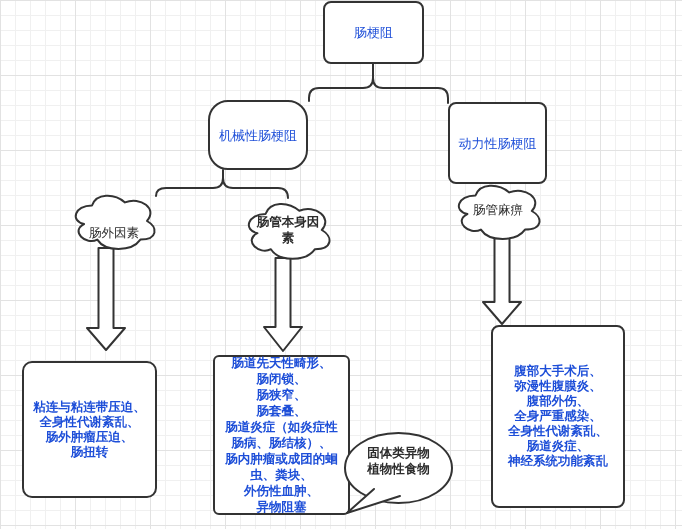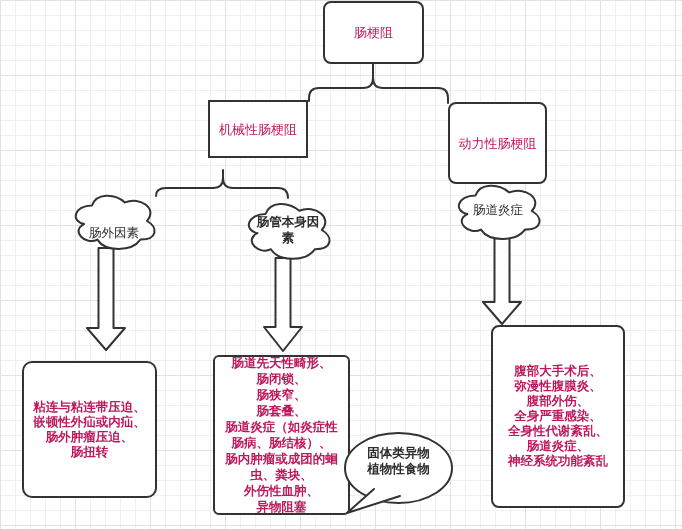--- a/index.html
+++ b/index.html
@@ -12,21 +12,21 @@
       linear-gradient(to bottom,#e2e2e2 1px,transparent 1px),
       linear-gradient(to right,#f0f0f0 1px,transparent 1px),
       linear-gradient(to bottom,#f0f0f0 1px,transparent 1px);
     background-size:75px 75px,75px 75px,15px 15px,15px 15px;
   }
   .layer{position:absolute;left:0;top:0;}
   .z1{z-index:1}.z3{z-index:3}
   .box{
     position:absolute;box-sizing:border-box;background:#ffffff;
     border:2px solid #333333;display:flex;align-items:center;justify-content:center;
-    text-align:center;color:#be185d;white-space:pre-line;z-index:2;
+    text-align:center;color:#1d4ed8;white-space:pre-line;z-index:2;
   }
   .nodeLabel{font-size:13px;font-weight:500;line-height:17px;}
   .detail{font-size:12.5px;font-weight:600;}
   .cloudLabel{
     position:absolute;display:flex;align-items:center;justify-content:center;
     text-align:center;color:#2d2d2d;white-space:pre-line;
     font-size:12.5px;font-weight:500;line-height:16px;z-index:2;
   }
   .calloutText{
     position:absolute;display:flex;align-items:center;justify-content:center;
@@ -61,31 +61,31 @@
     <path class="shape" d="M 265.5,214 C 247.5,214 243,230 257.4,233.2 C 243,240.2 259.2,255.6 270.9,249.2
              C 279,262 306,262 315,249.2 C 333,249.2 333,236.4 321.8,230
              C 333,217.2 315,204.4 299.3,210.8 C 288,201.2 270,201.2 265.5,214 Z"></path>
     <path class="shape" d="M 475.5,195.5 C 457.5,195.5 453,211 467.4,214.1 C 453,220.9 469.2,235.8 480.9,229.6
              C 489,242 516,242 525,229.6 C 543,229.6 543,217.2 531.8,211
              C 543,198.6 525,186.2 509.3,192.4 C 498,183.1 480,183.1 475.5,195.5 Z"></path>
   </svg>
 
   <div class="box nodeLabel" style="left:323px;top:1px;width:101px;height:63px;border-radius:8px;">肠梗阻</div>
 
-  <div class="box nodeLabel" style="left:208px;top:100px;width:100px;height:58px;border-radius:0;">机械性肠梗阻</div>
+  <div class="box nodeLabel" style="left:208px;top:100px;width:100px;height:70px;border-radius:20px;">机械性肠梗阻</div>
 
   <div class="box nodeLabel" style="left:448px;top:102px;width:99px;height:82px;border-radius:8px;">动力性肠梗阻</div>
 
   <div class="cloudLabel" style="left:74px;top:217px;width:80px;height:32px;">肠外因素</div>
   <div class="cloudLabel" style="left:248px;top:212px;width:80px;height:36px;font-weight:bold;">肠管本身因
 素</div>
-  <div class="cloudLabel" style="left:458px;top:196px;width:80px;height:28px;">肠道炎症</div>
+  <div class="cloudLabel" style="left:458px;top:196px;width:80px;height:28px;">肠管麻痹</div>
 
   <div class="box detail" style="left:22px;top:361px;width:135px;height:137px;border-radius:10px;line-height:15px;">粘连与粘连带压迫、
-嵌顿性外疝或内疝、
+全身性代谢紊乱、
 肠外肿瘤压迫、
 肠扭转</div>
 
   <div class="box detail" style="left:213px;top:355px;width:137px;height:160px;border-radius:6px;line-height:16px;">肠道先天性畸形、
 肠闭锁、
 肠狭窄、
 肠套叠、
 肠道炎症（如炎症性
 肠病、肠结核）、
 肠内肿瘤或成团的蛔

